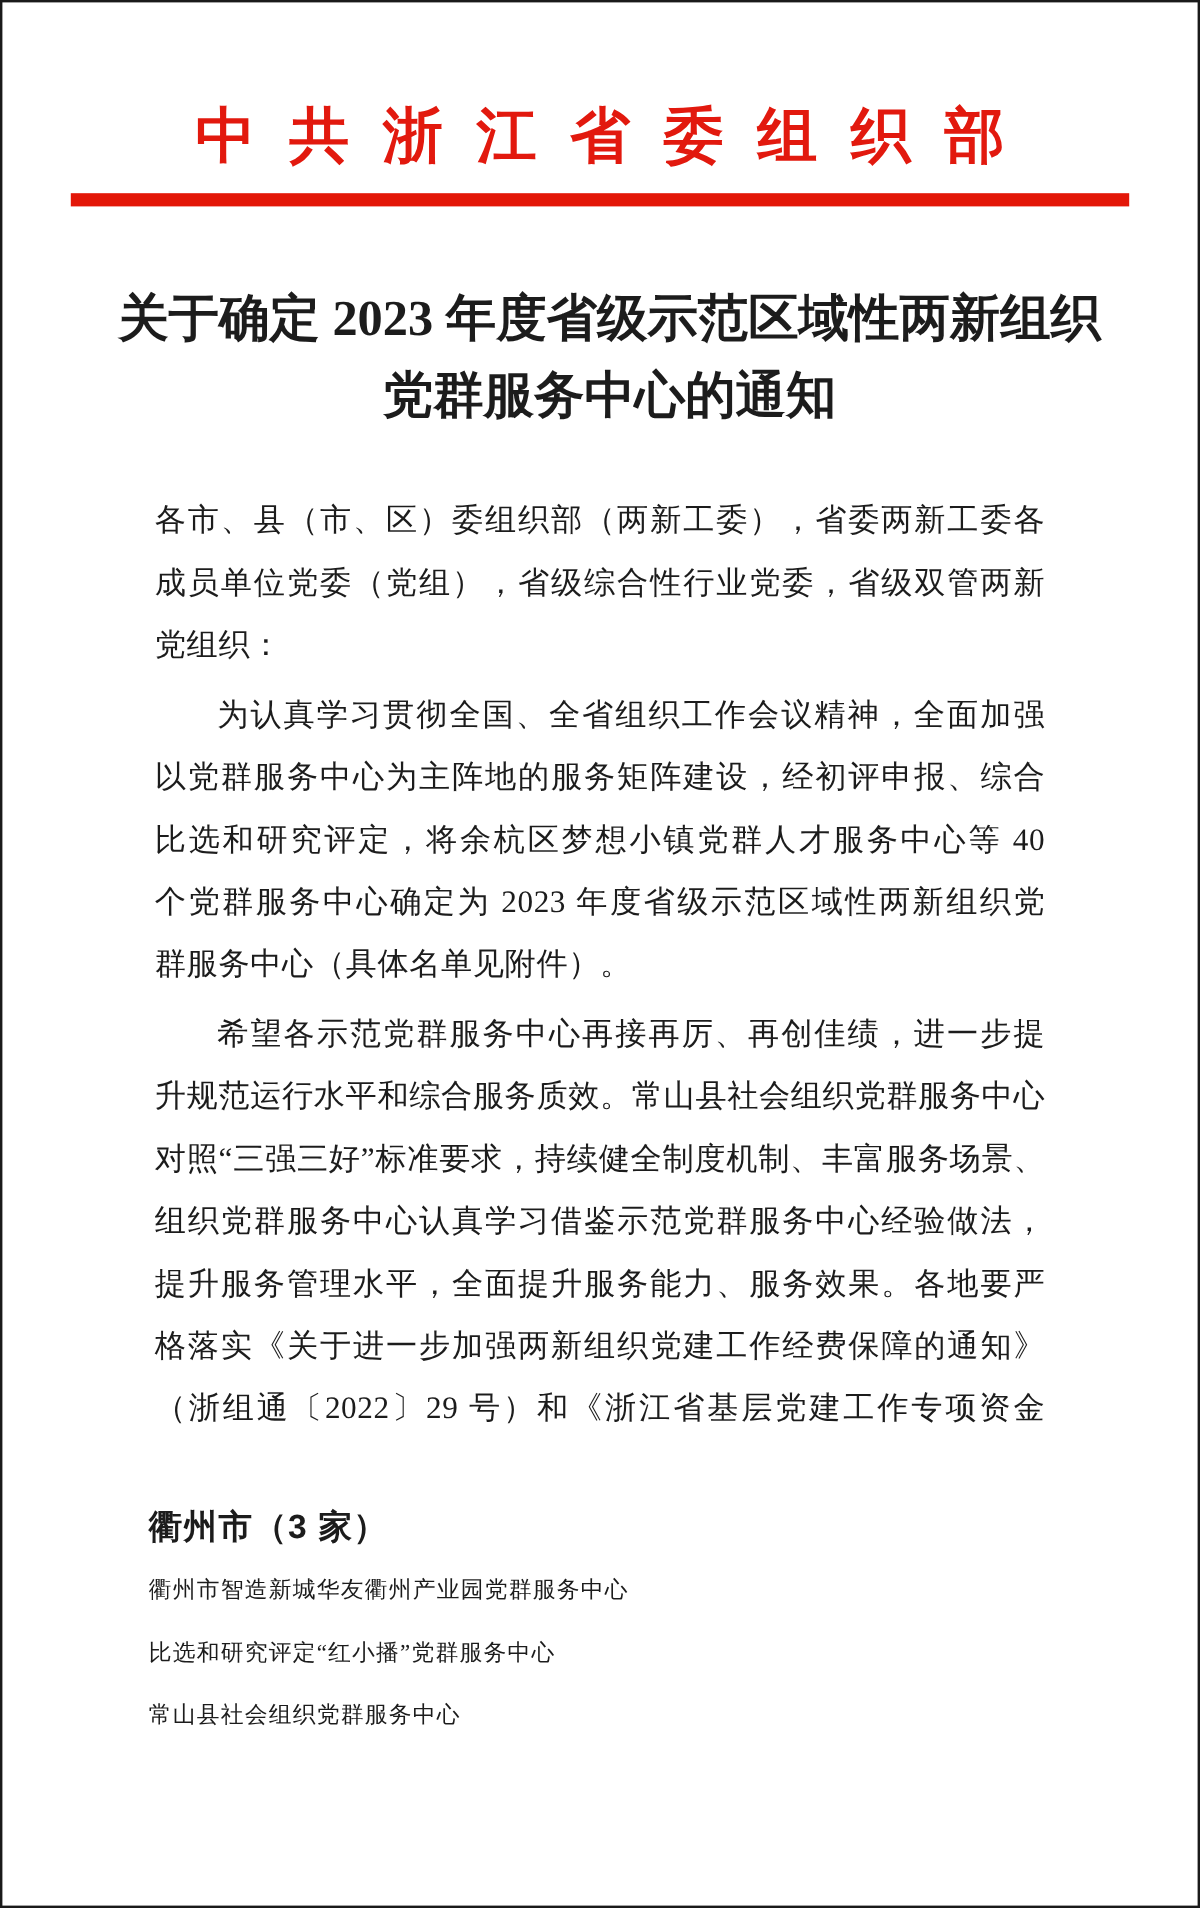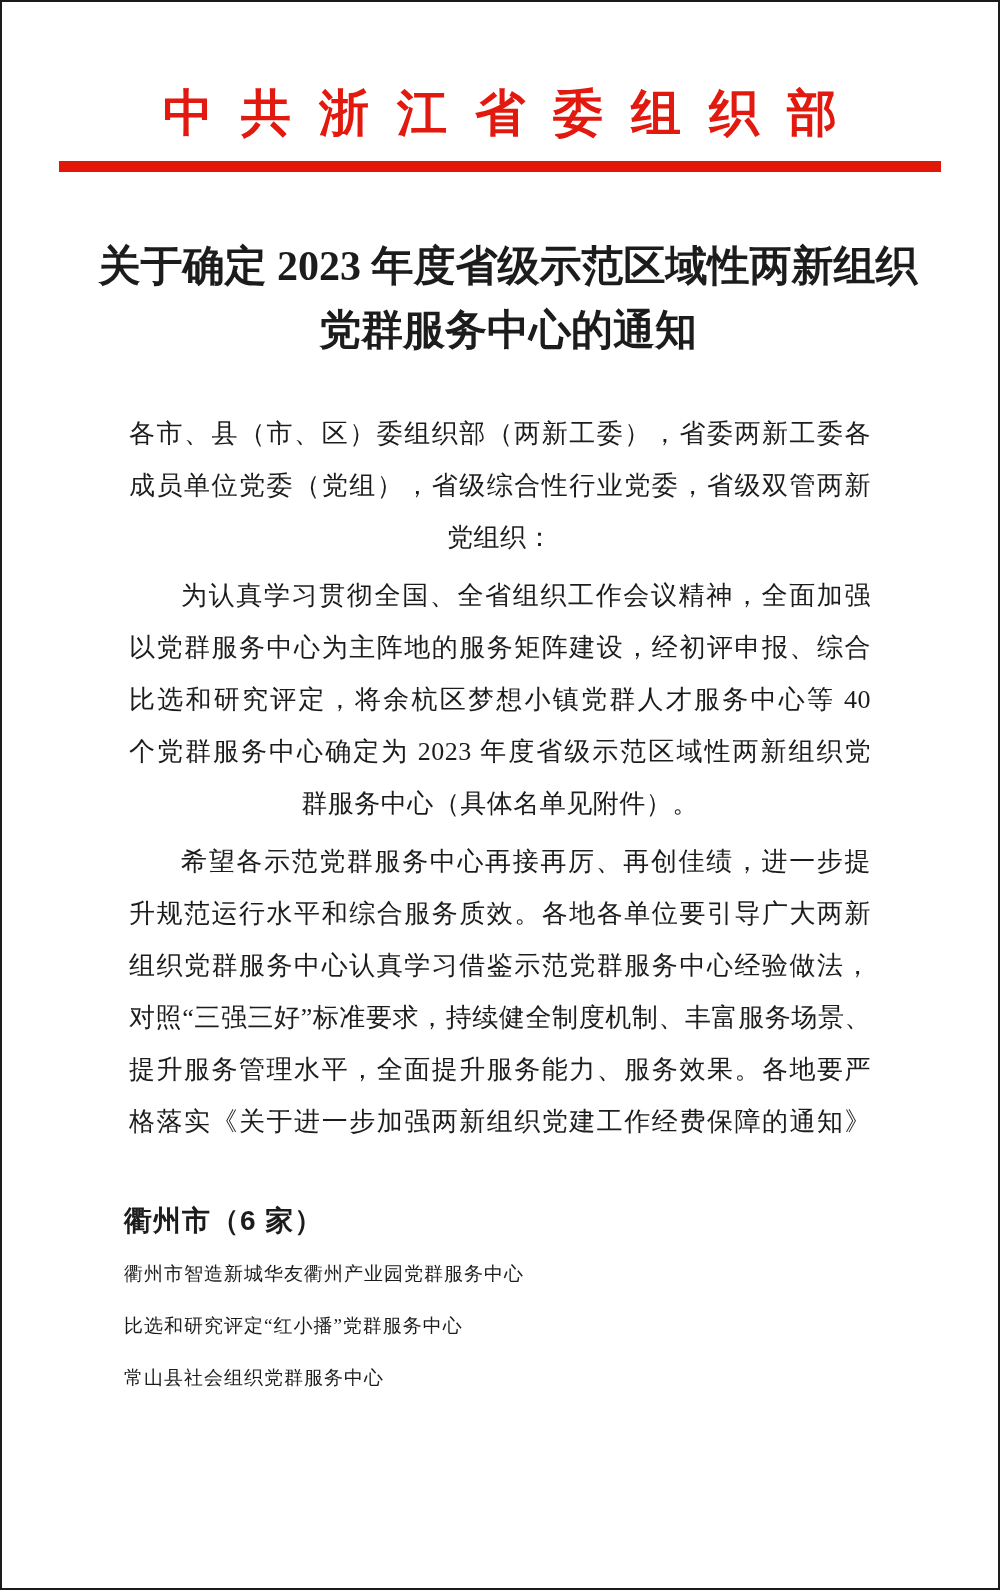--- a/index.html
+++ b/index.html
@@ -49,21 +49,21 @@
   }
   .paragraph { margin: 5px; }
   .paragraph + .paragraph { margin-top: 6px; }
   .ln {
     line-height: 52px;
     text-align: justify;
     text-align-last: justify;
     letter-spacing: 0.5px;
   }
   .ln.end {
-    text-align: center;
+    text-align: left;
     text-align-last: auto;
   }
   .ln.ind {
     text-indent: 2em;
   }
   .appendix {
     margin: 46px 122px 0 122px;
   }
   .appendix-heading {
     font-family: "Liberation Sans", "DejaVu Sans", sans-serif;
@@ -103,29 +103,30 @@
     <div class="paragraph">
       <div class="ln ind">为认真学习贯彻全国、全省组织工作会议精神，全面加强</div>
       <div class="ln">以党群服务中心为主阵地的服务矩阵建设，经初评申报、综合</div>
       <div class="ln">比选和研究评定，将余杭区梦想小镇党群人才服务中心等 40</div>
       <div class="ln">个党群服务中心确定为 2023 年度省级示范区域性两新组织党</div>
       <div class="ln end">群服务中心（具体名单见附件）。</div>
     </div>
 
     <div class="paragraph">
       <div class="ln ind">希望各示范党群服务中心再接再厉、再创佳绩，进一步提</div>
-      <div class="ln">升规范运行水平和综合服务质效。各地各单位要引导广大两新</div>
+      <div class="ln">升规范运行水平和综合服务质效。常山县社会组织党群服务中心</div>
+      <div class="ln">对照“三强三好”标准要求，持续健全制度机制、丰富服务场景、</div>
       <div class="ln">组织党群服务中心认真学习借鉴示范党群服务中心经验做法，</div>
-      <div class="ln">对照“三强三好”标准要求，持续健全制度机制、丰富服务场景、</div>
       <div class="ln">提升服务管理水平，全面提升服务能力、服务效果。各地要严</div>
       <div class="ln">格落实《关于进一步加强两新组织党建工作经费保障的通知》</div>
+      <div class="ln">（浙组通〔2022〕29 号）和《浙江省基层党建工作专项资金</div>
     </div>
 
   </div>
 
   <div class="appendix">
-    <div class="appendix-heading">衢州市（6 家）</div>
+    <div class="appendix-heading">衢州市（3 家）</div>
     <div class="appendix-item">衢州市智造新城华友衢州产业园党群服务中心</div>
     <div class="appendix-item">比选和研究评定“红小播”党群服务中心</div>
     <div class="appendix-item">常山县社会组织党群服务中心</div>
   </div>
 
 </div>
 
 </body></html>

